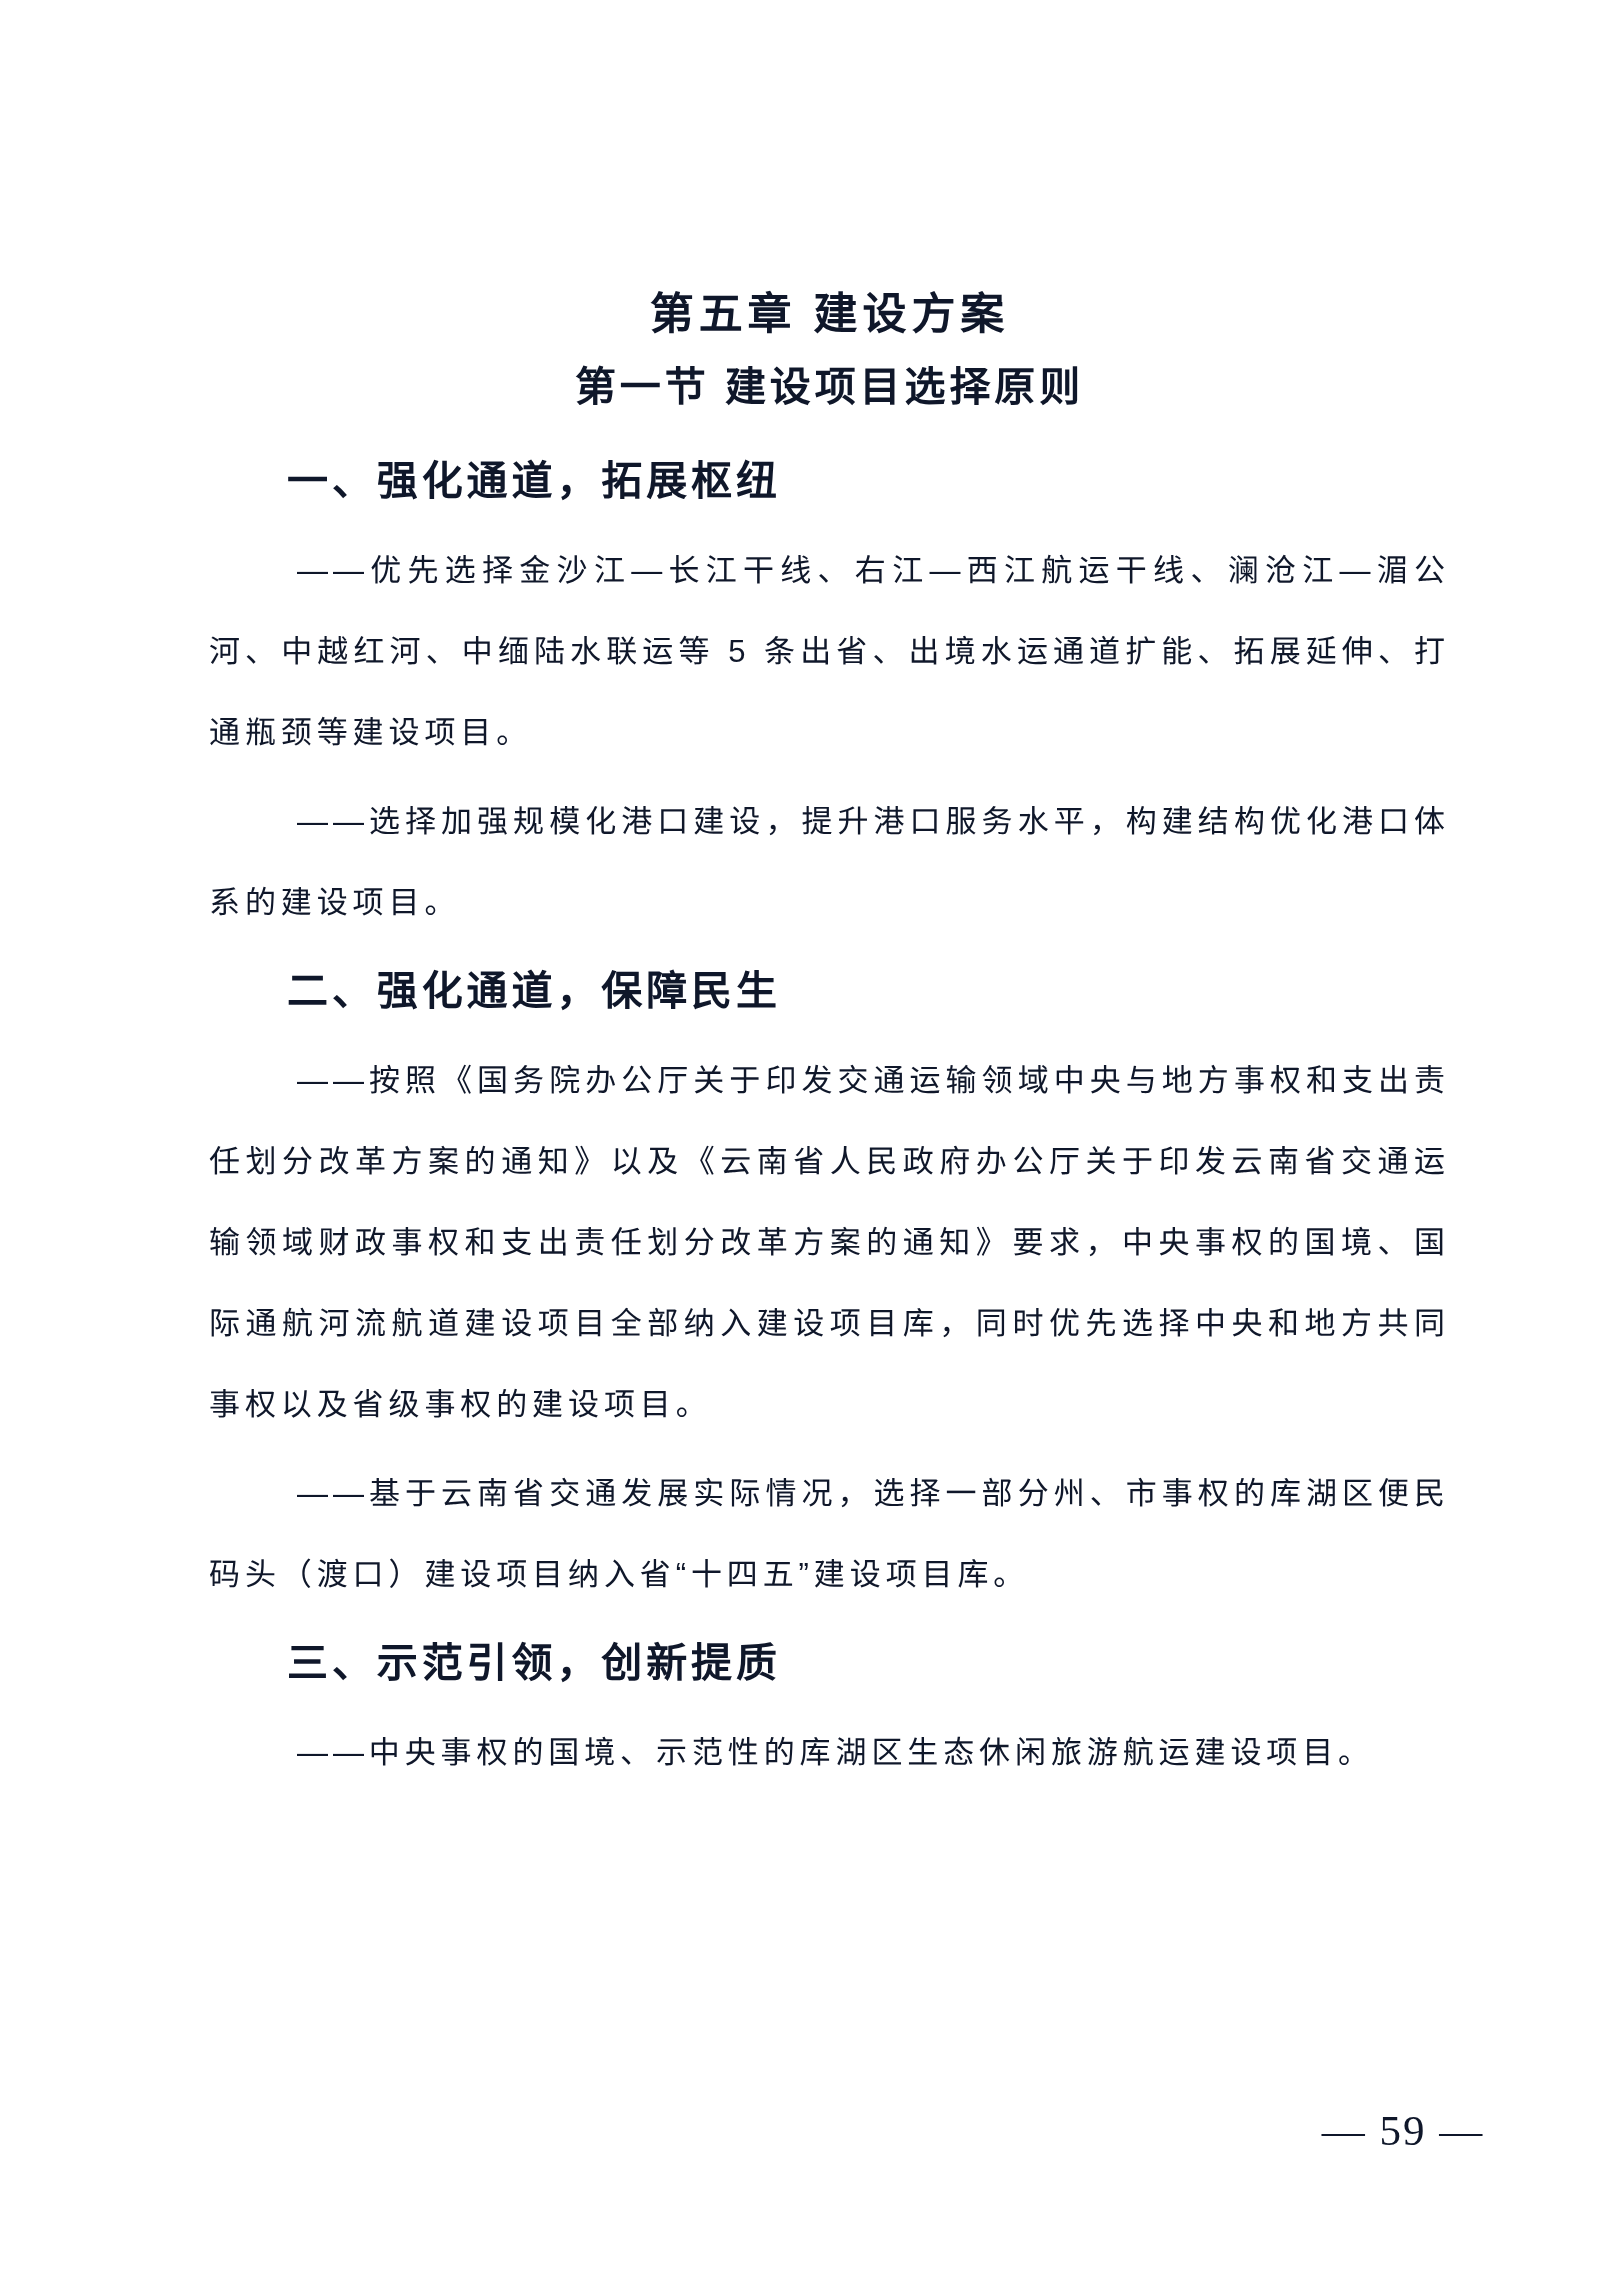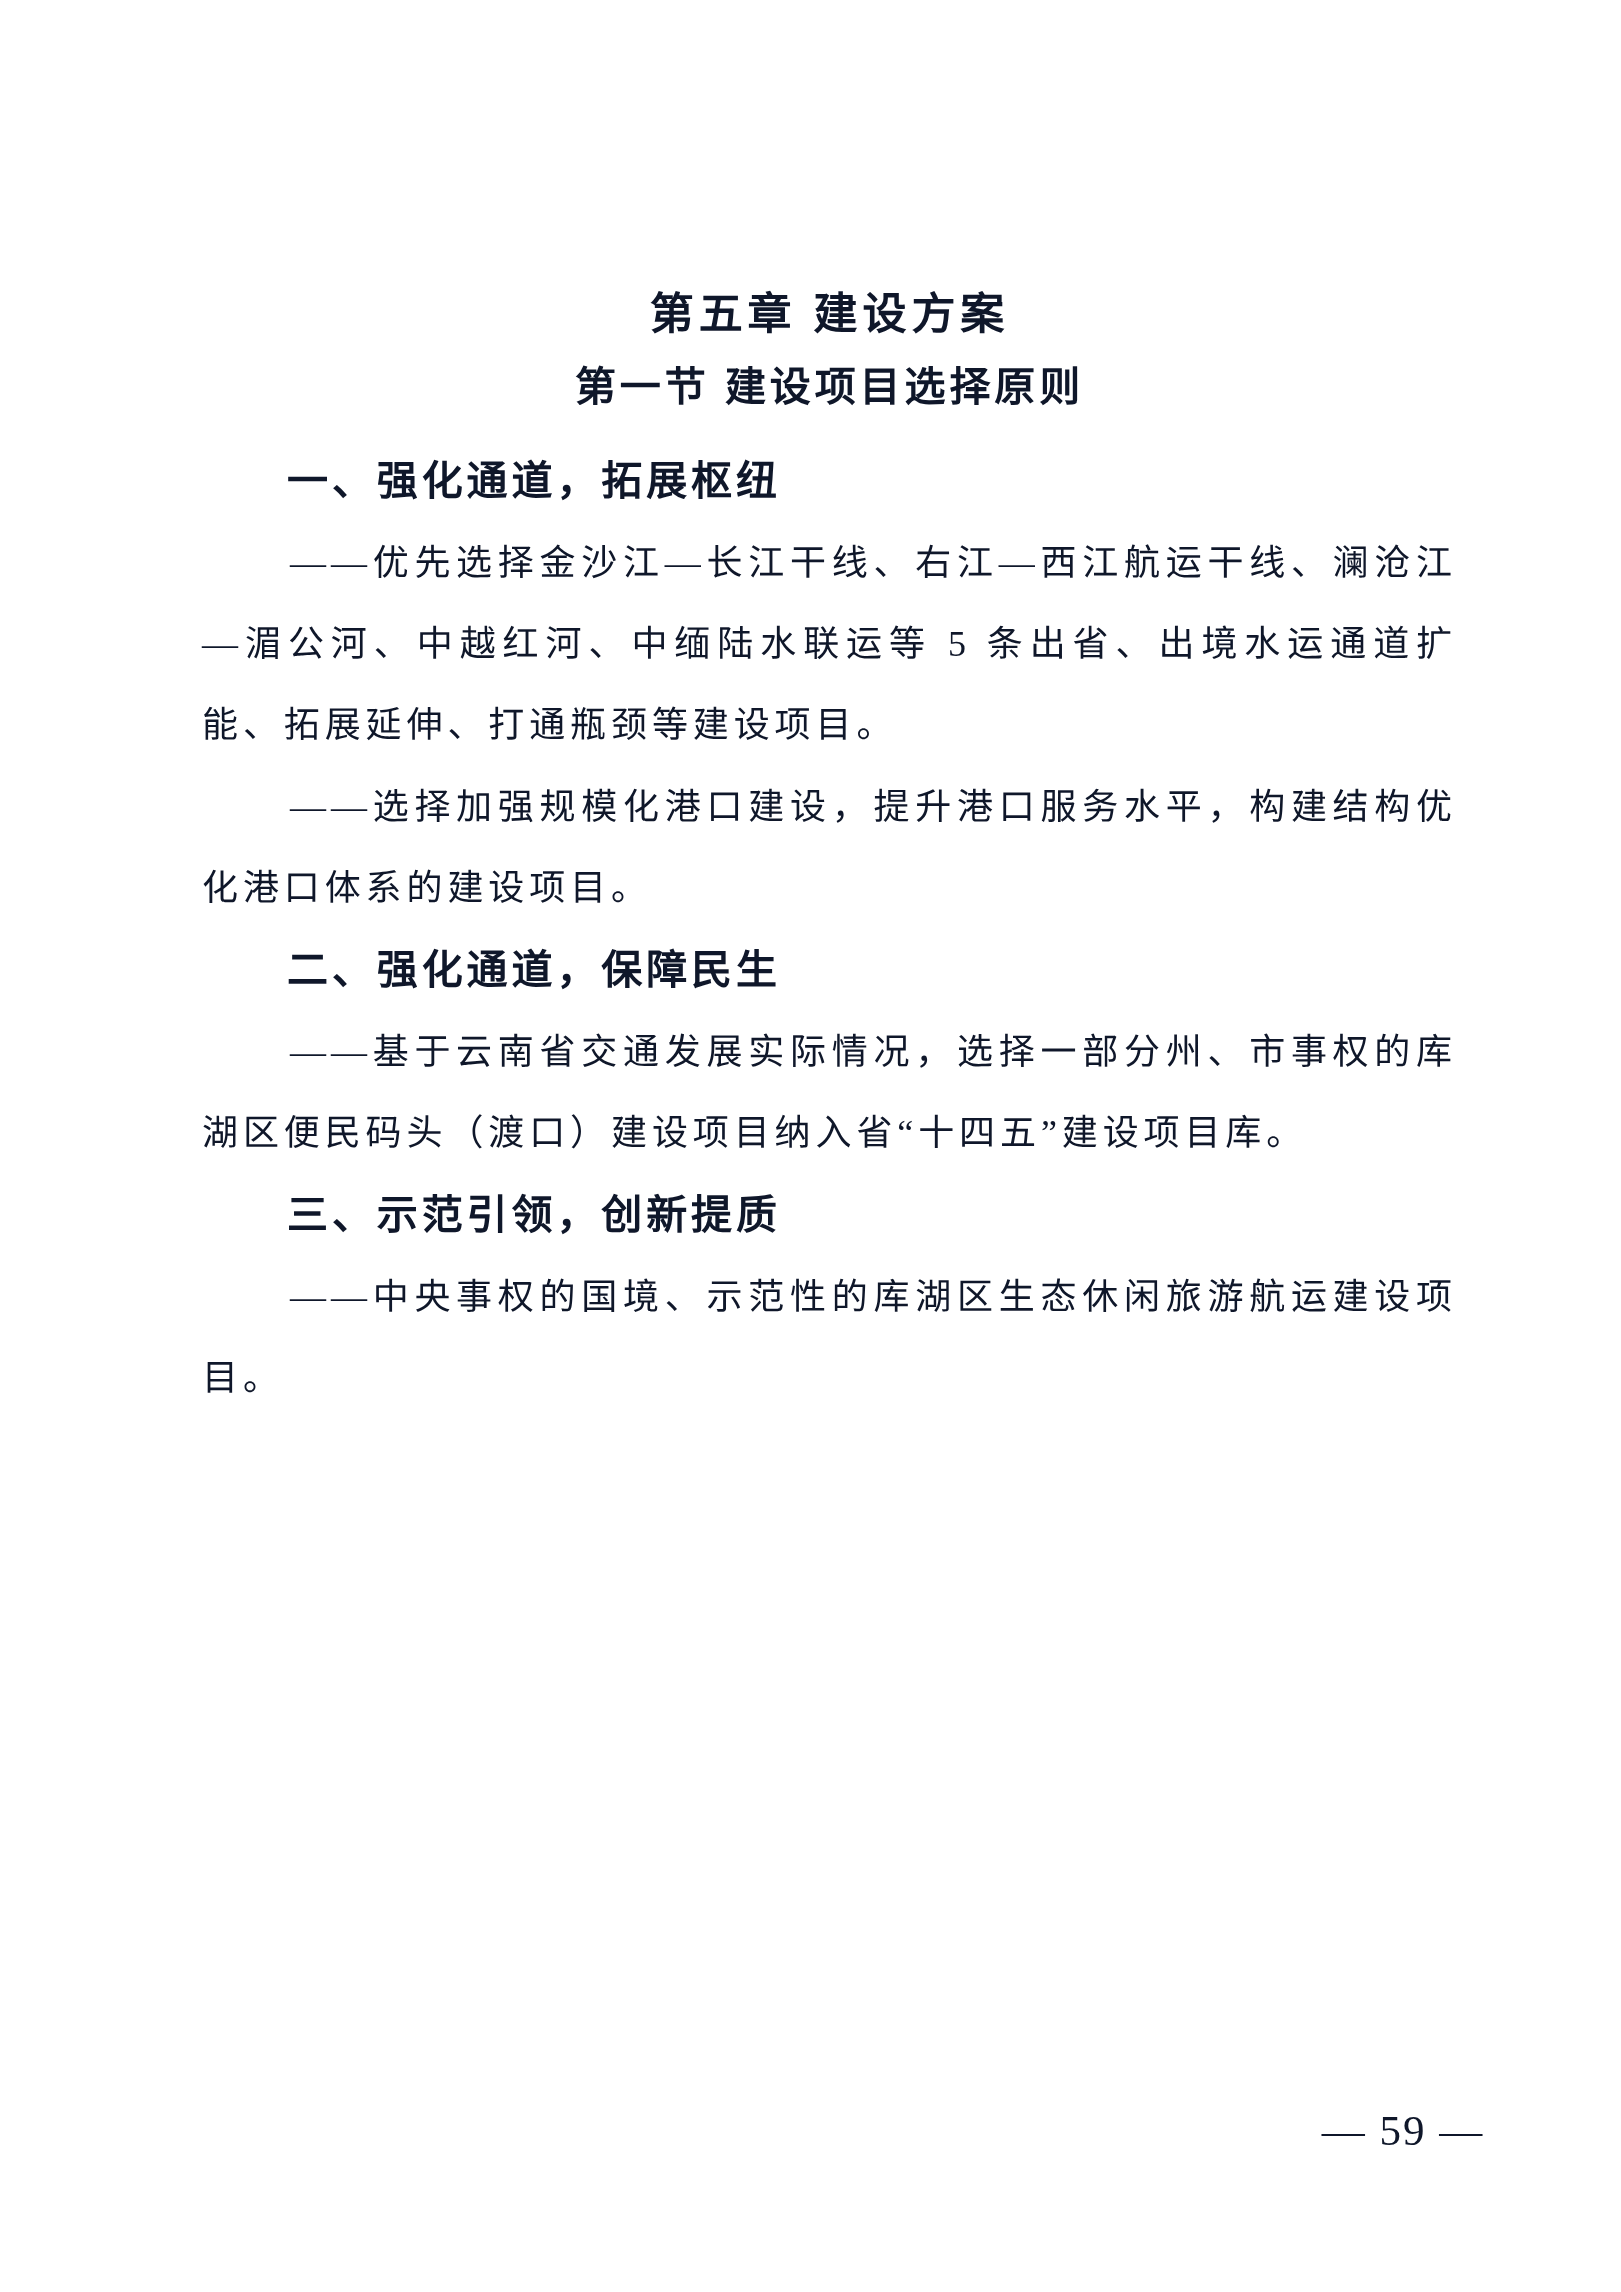--- a/index.html
+++ b/index.html
@@ -49,23 +49,23 @@
   .sub-heading {
     margin: 0;
     font-family: "Liberation Sans", "DejaVu Sans", sans-serif;
     font-weight: bold;
     font-size: 41px;
     line-height: 81px;
     letter-spacing: 3.9px;
     text-indent: 86px;
   }
   .para {
-    margin: 1px;
-    font-family: Liberation Serif, serif;
-    font-size: 36px;
+    margin: 8px;
+    font-family: Liberation Sans, sans-serif;
+    font-size: 31px;
     line-height: 81px;
     letter-spacing: 4.9px;
     text-indent: 88px;
     text-align: justify;
   }
   .page-num {
     position: absolute;
     top: 2103px;
     left: 1266px;
     width: 274px;
@@ -86,20 +86,21 @@
     <h2 class="section-title">第一节 建设项目选择原则</h2>
   </div>
 
   <div class="body-block">
 
     <h3 class="sub-heading">一、强化通道，拓展枢纽</h3>
     <p class="para">——优先选择金沙江—长江干线、右江—西江航运干线、澜沧江—湄公河、中越红河、中缅陆水联运等 5 条出省、出境水运通道扩能、拓展延伸、打通瓶颈等建设项目。</p>
     <p class="para">——选择加强规模化港口建设，提升港口服务水平，构建结构优化港口体系的建设项目。</p>
 
     <h3 class="sub-heading">二、强化通道，保障民生</h3>
+    <p class="para">——按照《国务院办公厅关于印发交通运输领域中央与地方事权和支出责任划分改革方案的通知》以及《云南省人民政府办公厅关于印发云南省交通运输领域财政事权和支出责任划分改革方案的通知》要求，中央事权的国境、国际通航河流航道建设项目全部纳入建设项目库，同时优先选择中央和地方共同事权以及省级事权的建设项目。</p>
     <p class="para">——基于云南省交通发展实际情况，选择一部分州、市事权的库湖区便民码头（渡口）建设项目纳入省“十四五”建设项目库。</p>
 
     <h3 class="sub-heading">三、示范引领，创新提质</h3>
     <p class="para">——中央事权的国境、示范性的库湖区生态休闲旅游航运建设项目。</p>
 
   </div>
 
   <div class="page-num">— 59 —</div>
 
 </div>

